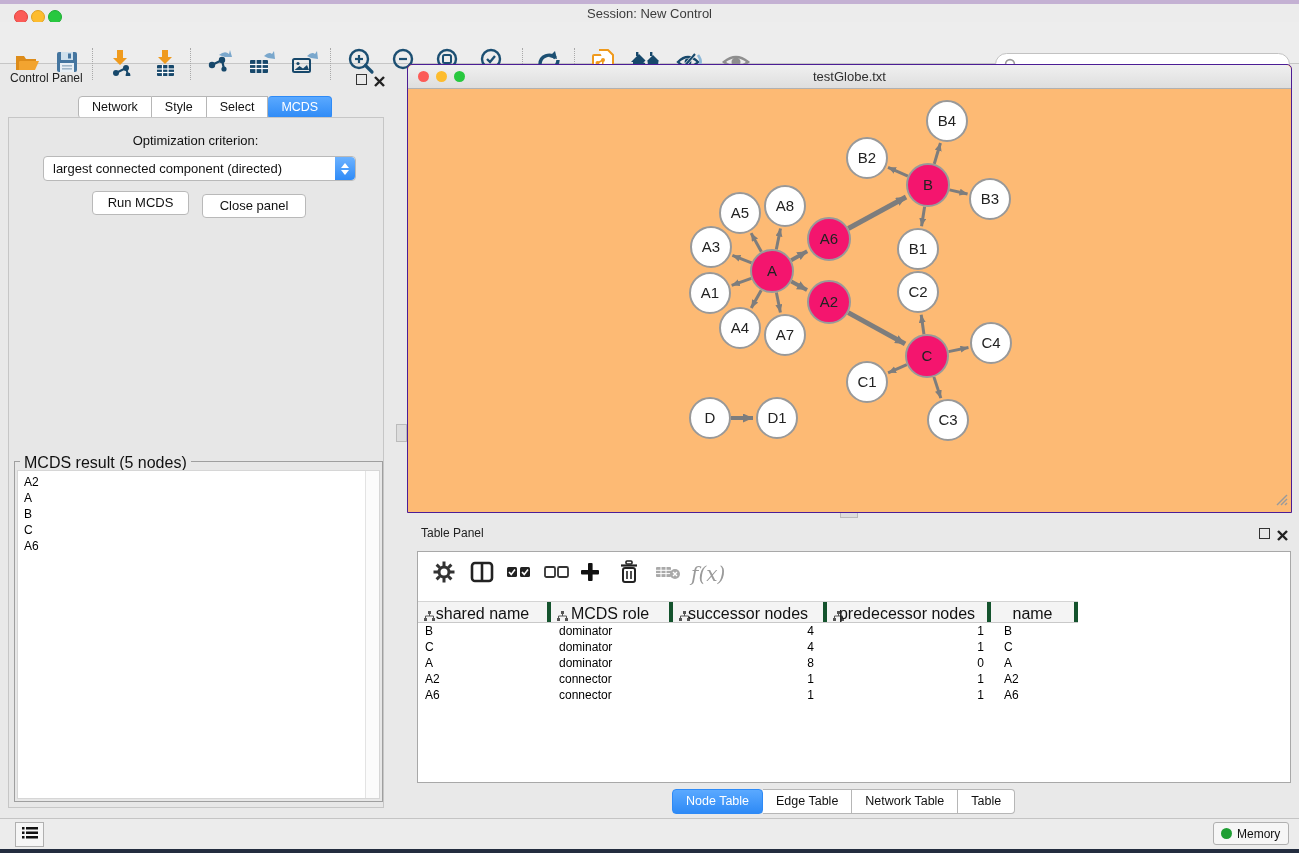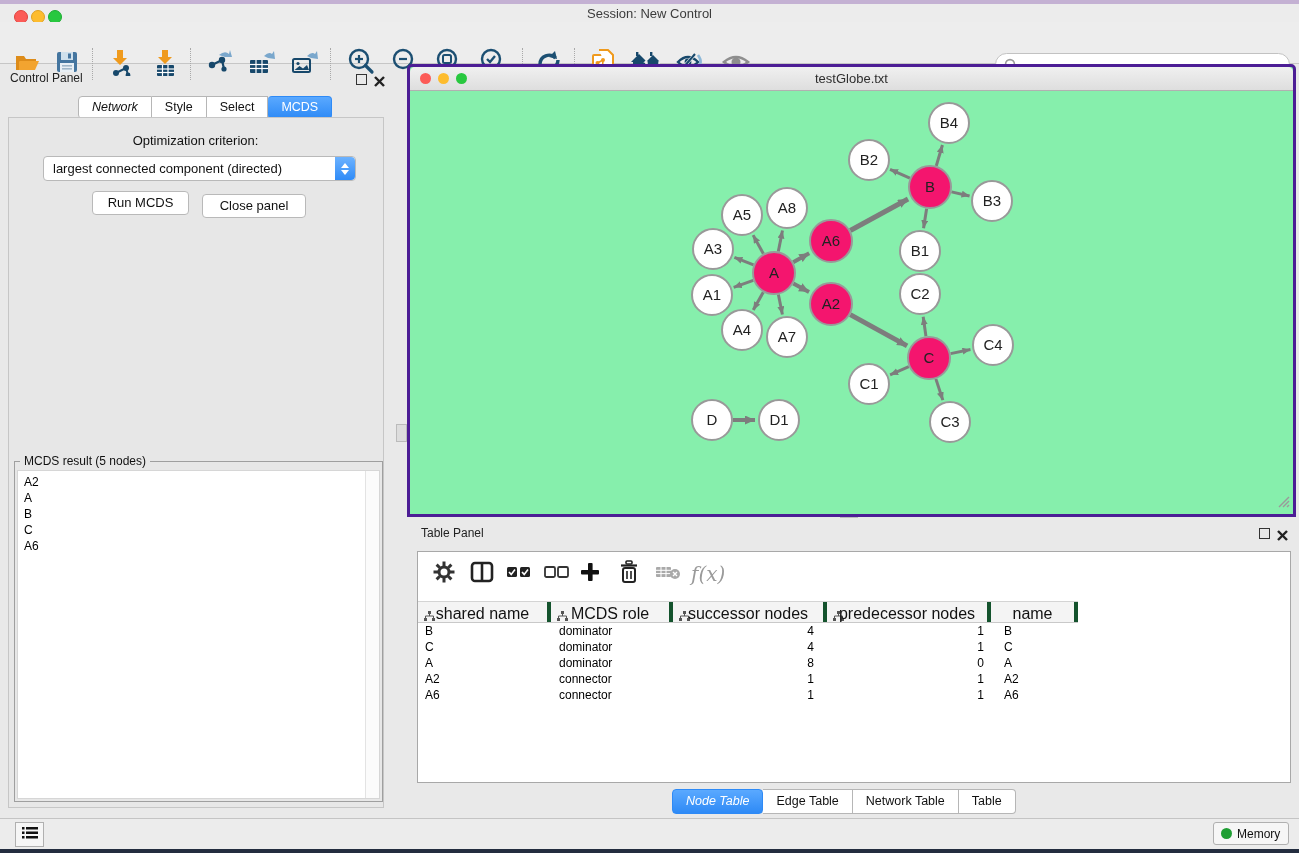--- a/index.html
+++ b/index.html
@@ -20,42 +20,42 @@
   .tsep{position:absolute;top:26px;height:32px;border-left:1px dotted #a9a9a9;}
   #search-box{left:995px;top:31px;width:293px;height:21px;background:#fff;border:1px solid #c2c2c2;border-radius:12px;display:flex;align-items:center;}
   #search-box input{border:none;outline:none;background:transparent;flex:1;font-size:12px;font-family:"Liberation Sans",sans-serif;}
   
   .panel-title{font-size:12px;color:#222;}
   .float-icon{width:9px;height:9px;border:1.5px solid #333;}
   .close-icon{width:11px;height:11px;}
   .segtabs{display:flex;}
   .segtab{height:21px;line-height:21px;padding:0 13px;background:#fff;border:1px solid #b6b6b6;border-left:none;
           font-size:12.5px;color:#111;}
-  .segtab:first-child{border-left:1px solid #b6b6b6;border-radius:4px 0 0 4px;font-style:italic;}
+  .segtab:first-child{border-left:1px solid #b6b6b6;border-radius:4px 0 0 4px;}
   .segtab:last-child{border-radius:0 4px 4px 0;}
   .segtab.selected{background:linear-gradient(#5aa9ff,#2e8af6);color:#fff;border-color:#2e8af6;border-radius:4px;}
   #cp-content{left:8px;top:117px;width:374px;height:689px;background:#e7e7e7;border:1px solid #c6c6c6;}
   #opt-label{left:8px;top:133px;width:375px;text-align:center;font-size:13px;color:#111;}
   #criterion{left:43px;top:156px;width:311px;height:23px;background:#fff;border:1px solid #b9b9b9;border-radius:4px;}
   #criterion .val{position:absolute;left:9px;top:0;line-height:23px;font-size:13px;color:#111;}
   #criterion .stepper{position:absolute;right:0;top:0;width:20px;height:23px;border-radius:0 4px 4px 0;
       background:linear-gradient(#6cb2ff,#2f8bf7);display:flex;flex-direction:column;align-items:center;justify-content:center;gap:2px;}
   .chev-up{width:0;height:0;border-left:4px solid transparent;border-right:4px solid transparent;border-bottom:5px solid #fff;}
   .chev-down{width:0;height:0;border-left:4px solid transparent;border-right:4px solid transparent;border-top:5px solid #fff;}
   .btn{position:absolute;height:22px;background:#fff;border:1px solid #b9b9b9;border-radius:4px;
        font-size:13px;color:#111;text-align:center;line-height:22px;}
   #result-group{left:14px;top:461px;width:367px;height:339px;border:1px solid #9f9f9f;}
-  #result-title{left:20px;top:454px;background:#e7e7e7;padding:0 4px;font-size:12px;color:#111;}
+  #result-title{left:20px;top:454px;background:#e7e7e7;padding:0 4px;font-size:16px;color:#111;}
   #result-list{left:17px;top:470px;width:361px;height:327px;background:#fff;border:1px solid #d6d6d6;}
   #result-list .scroll{position:absolute;right:0;top:0;width:13px;height:100%;background:#fbfbfb;border-left:1px solid #e3e3e3;}
   #result-list ul{margin:0;padding:3px 0 0 6px;list-style:none;font-size:12px;color:#000;line-height:16px;}
   .vgrip{left:396px;top:424px;width:9px;height:16px;background:#ddd;border:1px solid #bbb;}
   .hgrip{left:840px;top:508px;width:16px;height:8px;background:#ddd;border:1px solid #bbb;}
   
-  #net-window{left:407px;top:64px;width:883px;height:447px;background:#86efac;border:3px solid #4c1d95;border-radius:5px 5px 0 0;}
+  #net-window{left:407px;top:64px;width:883px;height:447px;background:#fdba74;border:1px solid #4c1d95;border-radius:5px 5px 0 0;}
   #net-titlebar{position:absolute;left:0;top:0;width:100%;height:23px;background:linear-gradient(#f0f0f0,#dedede);
       border-bottom:1px solid #b1b1b1;border-radius:5px 5px 0 0;}
   #net-title{position:absolute;left:0;top:4px;width:100%;text-align:center;font-size:13px;color:#2e2e2e;}
   .tl2{width:11px;height:11px;border-radius:50%;position:absolute;top:6px;}
   #net-canvas{position:absolute;left:0;top:24px;width:881px;height:422px;}
   #graph-svg{width:100%;height:100%;}
   #net-resize{position:absolute;right:1px;bottom:1px;}
   
   #tp-container{left:417px;top:551px;width:872px;height:230px;background:#fff;border:1px solid #a8a8a8;}
   .tp-icon{position:absolute;top:8px;height:28px;display:flex;align-items:center;}

